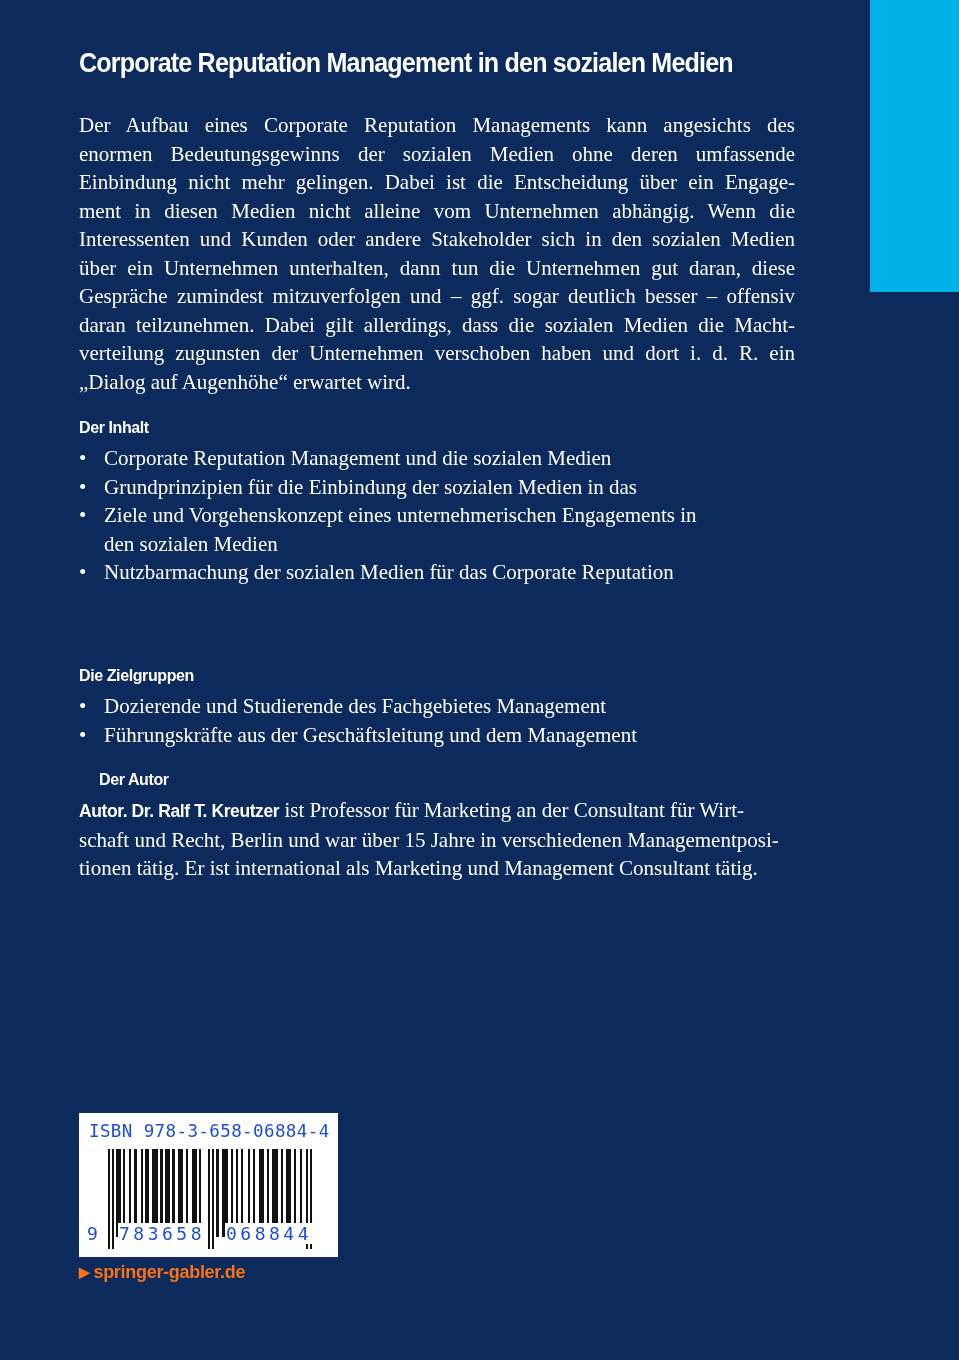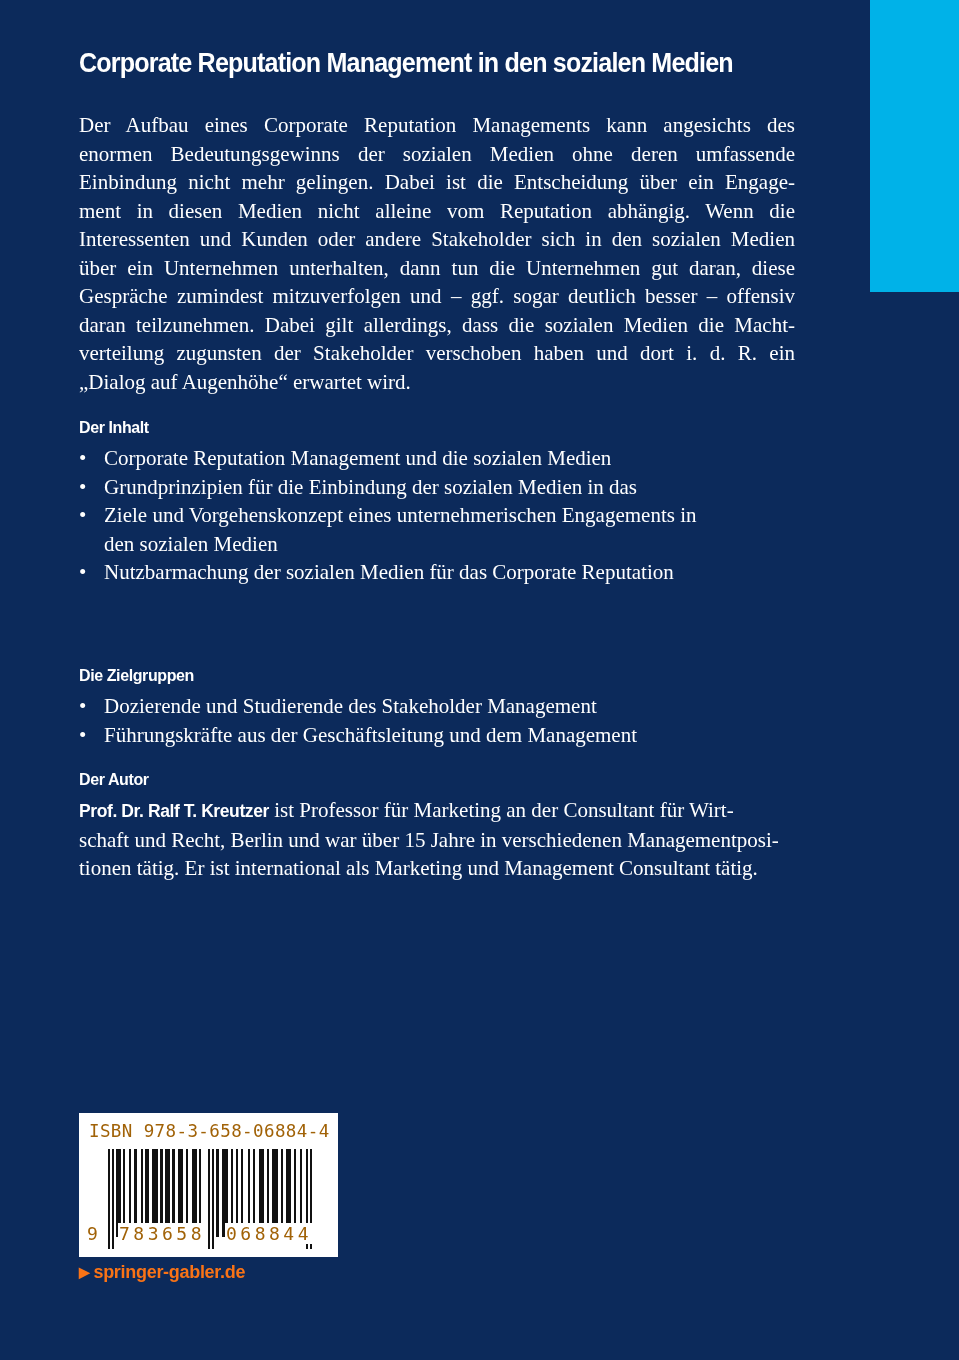--- a/index.html
+++ b/index.html
@@ -41,21 +41,21 @@
     position: absolute; left: 0; top: 0;
   }
   .bullet-list li .bl { display: block; white-space: nowrap; }
   .author-para { position: absolute; left: 0; top: 796px; width: 716px; }
   .author-para .line { display: block; white-space: nowrap; }
   .author-name {
     font-family: "Liberation Sans", sans-serif; font-weight: bold; font-size: 17.5px; letter-spacing: -0.4px;
   }
   .isbn-box {
     position: absolute; left: 79px; top: 1113px; width: 259px; height: 144px;
-    background: #ffffff; color: #a16207;
+    background: #ffffff; color: #1d4ed8;
   }
   .isbn-text {
     position: absolute; left: 10px; top: 8px;
     font-family: "DejaVu Sans Mono", monospace; font-size: 17.5px; letter-spacing: 0.4px;
   }
   .barcode {
     position: absolute; left: 29px; top: 36px; height: 100px; width: 225px;
   }
   .barcode-digit-first {
     position: absolute; left: 8px; top: 110px;
@@ -80,26 +80,26 @@
 
 <div class="accent-block"></div>
 
 <div class="content">
   <h1 class="title" style="margin:0;">Corporate Reputation Management in den sozialen Medien</h1>
 
   <div class="para body-text">
     <span class="line justify">Der Aufbau eines Corporate Reputation Managements kann angesichts des</span>
     <span class="line justify">enormen Bedeutungsgewinns der sozialen Medien ohne deren umfassende</span>
     <span class="line justify">Einbindung nicht mehr gelingen. Dabei ist die Entscheidung über ein Engage-</span>
-    <span class="line justify">ment in diesen Medien nicht alleine vom Reputation abhängig. Wenn die</span>
+    <span class="line justify">ment in diesen Medien nicht alleine vom Unternehmen abhängig. Wenn die</span>
     <span class="line justify">Interessenten und Kunden oder andere Stakeholder sich in den sozialen Medien</span>
     <span class="line justify">über ein Unternehmen unterhalten, dann tun die Unternehmen gut daran, diese</span>
     <span class="line justify">Gespräche zumindest mitzuverfolgen und – ggf. sogar deutlich besser – offensiv</span>
     <span class="line justify">daran teilzunehmen. Dabei gilt allerdings, dass die sozialen Medien die Macht-</span>
-    <span class="line justify">verteilung zugunsten der Stakeholder verschoben haben und dort i. d. R. ein</span>
+    <span class="line justify">verteilung zugunsten der Unternehmen verschoben haben und dort i. d. R. ein</span>
     <span class="line">„Dialog auf Augenhöhe“ erwartet wird.</span>
   </div>
 
   <div class="section-heading" style="top:417px;">Der Inhalt</div>
   <ul class="bullet-list body-text" style="top:444px;">
     <li>
       <span class="bullet">•</span>
       <span class="bl">Corporate Reputation Management und die sozialen Medien</span>
     </li>
     <li>
@@ -114,31 +114,31 @@
     <li>
       <span class="bullet">•</span>
       <span class="bl">Nutzbarmachung der sozialen Medien für das Corporate Reputation</span>
     </li>
   </ul>
 
   <div class="section-heading" style="top:665px;">Die Zielgruppen</div>
   <ul class="bullet-list body-text" style="top:692px;">
     <li>
       <span class="bullet">•</span>
-      <span class="bl">Dozierende und Studierende des Stakeholder Management</span>
+      <span class="bl">Dozierende und Studierende des Fachgebietes Management</span>
     </li>
     <li>
       <span class="bullet">•</span>
       <span class="bl">Führungskräfte aus der Geschäftsleitung und dem Management</span>
     </li>
   </ul>
 
-  <div class="section-heading" style="top:769px;">Der Autor</div>
+  <div class="section-heading" style="top:769px;margin-left:20px;">Der Autor</div>
   <div class="author-para body-text">
-    <span class="line"><span class="author-name">Prof. Dr. Ralf T. Kreutzer</span><span> ist Professor für Marketing an der Consultant für Wirt-</span></span>
+    <span class="line"><span class="author-name">Autor. Dr. Ralf T. Kreutzer</span><span> ist Professor für Marketing an der Consultant für Wirt-</span></span>
     <span class="line">schaft und Recht, Berlin und war über 15 Jahre in verschiedenen Managementposi-</span>
     <span class="line">tionen tätig. Er ist international als Marketing und Management Consultant tätig.</span>
   </div>
 </div>
 
 <div class="isbn-box">
   <div class="isbn-text">ISBN 978-3-658-06884-4</div>
   <svg class="barcode" viewBox="0 0 225 100" preserveAspectRatio="none">
     <g fill="#111">
       <rect x="0" y="0" width="2" height="100"></rect>

